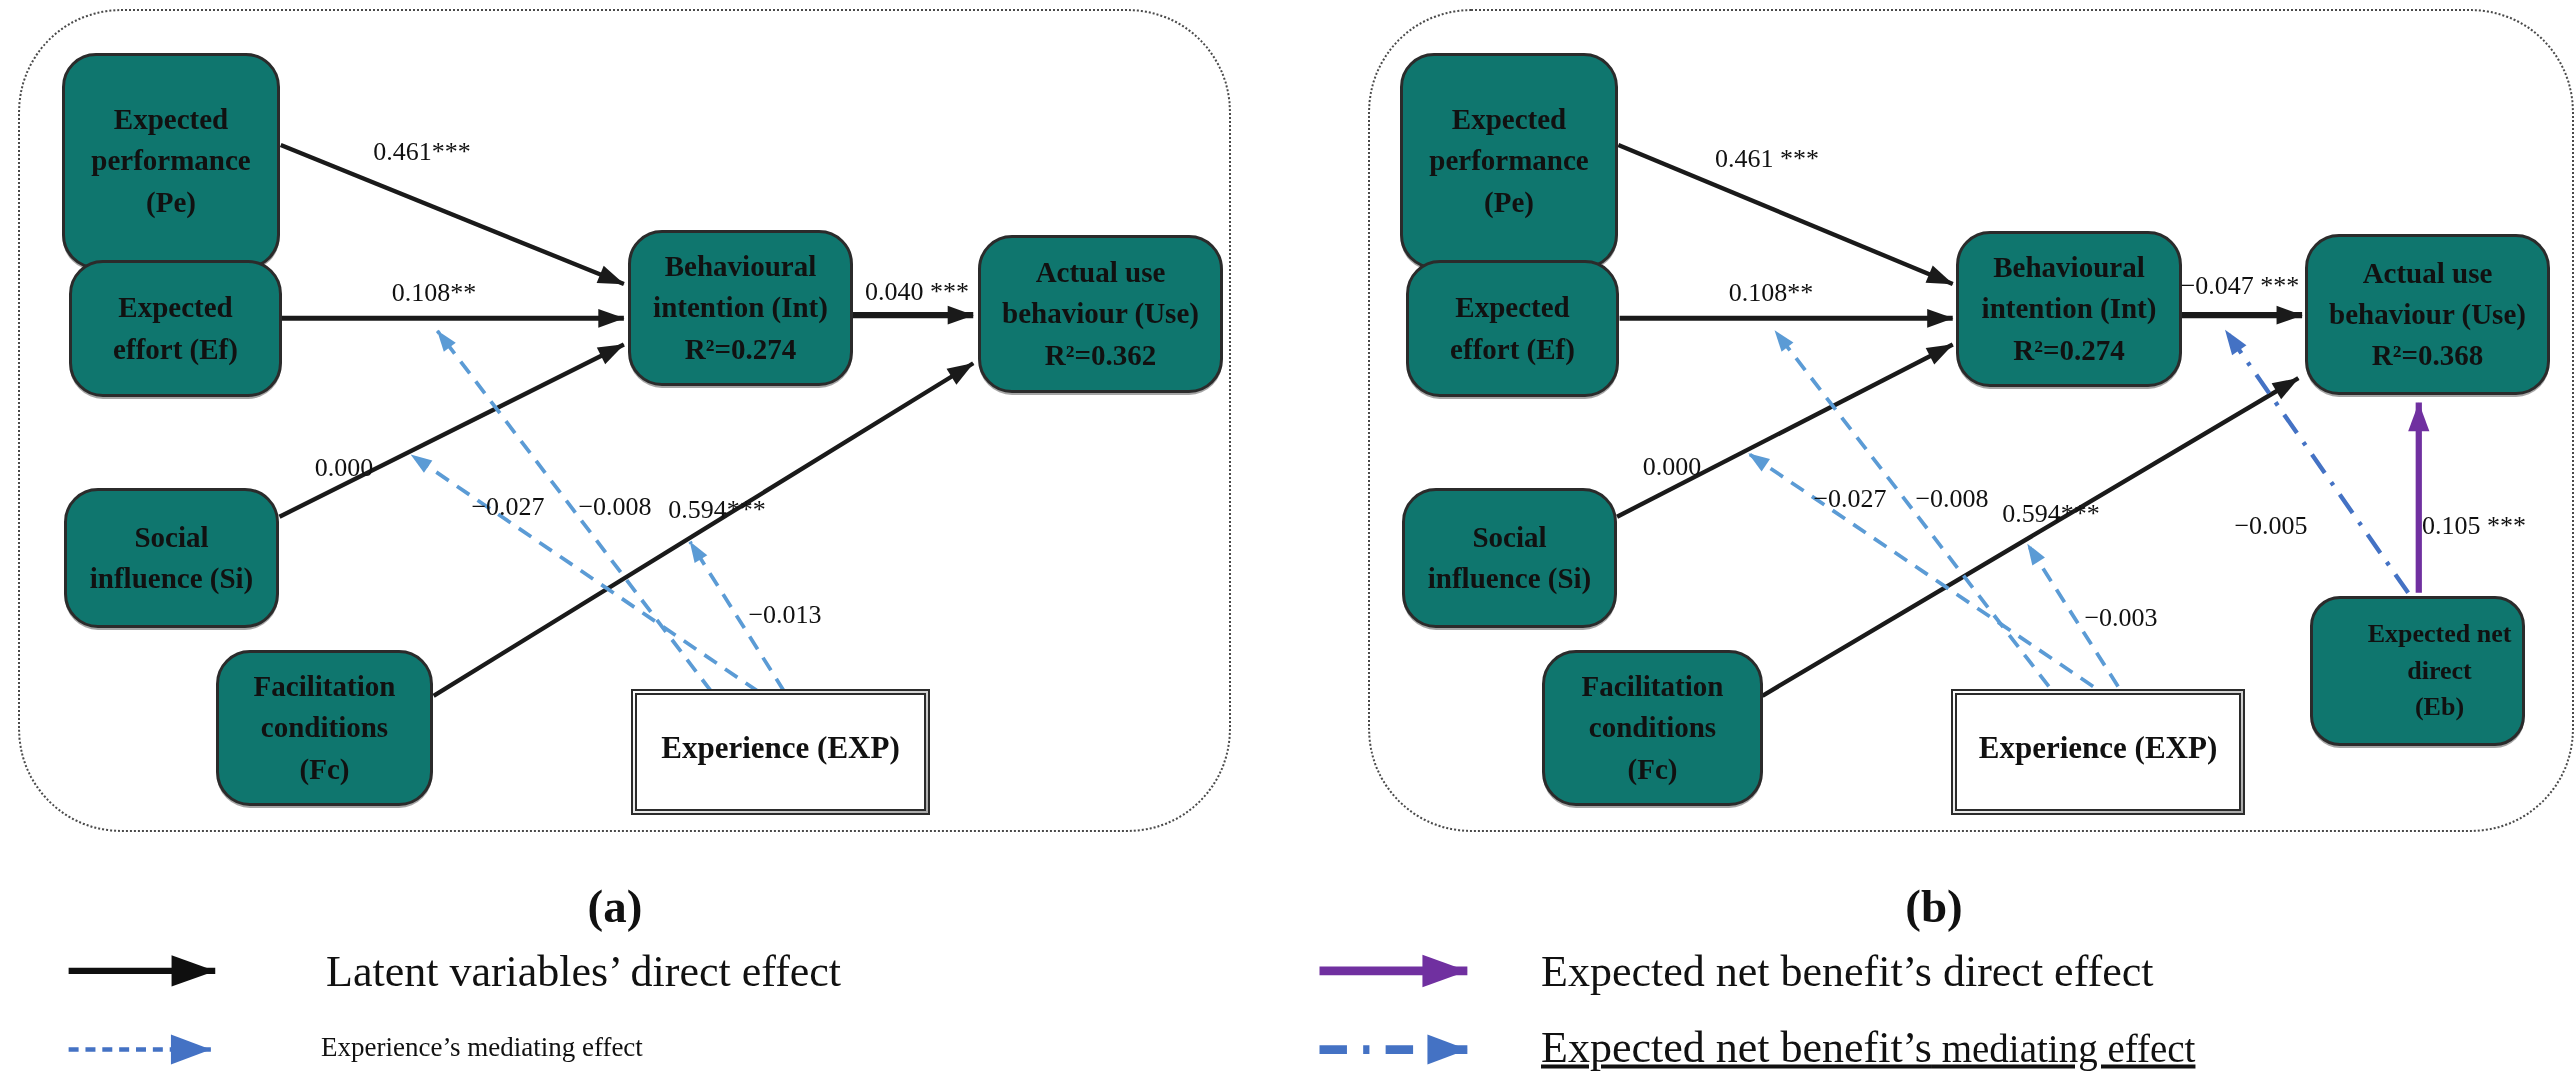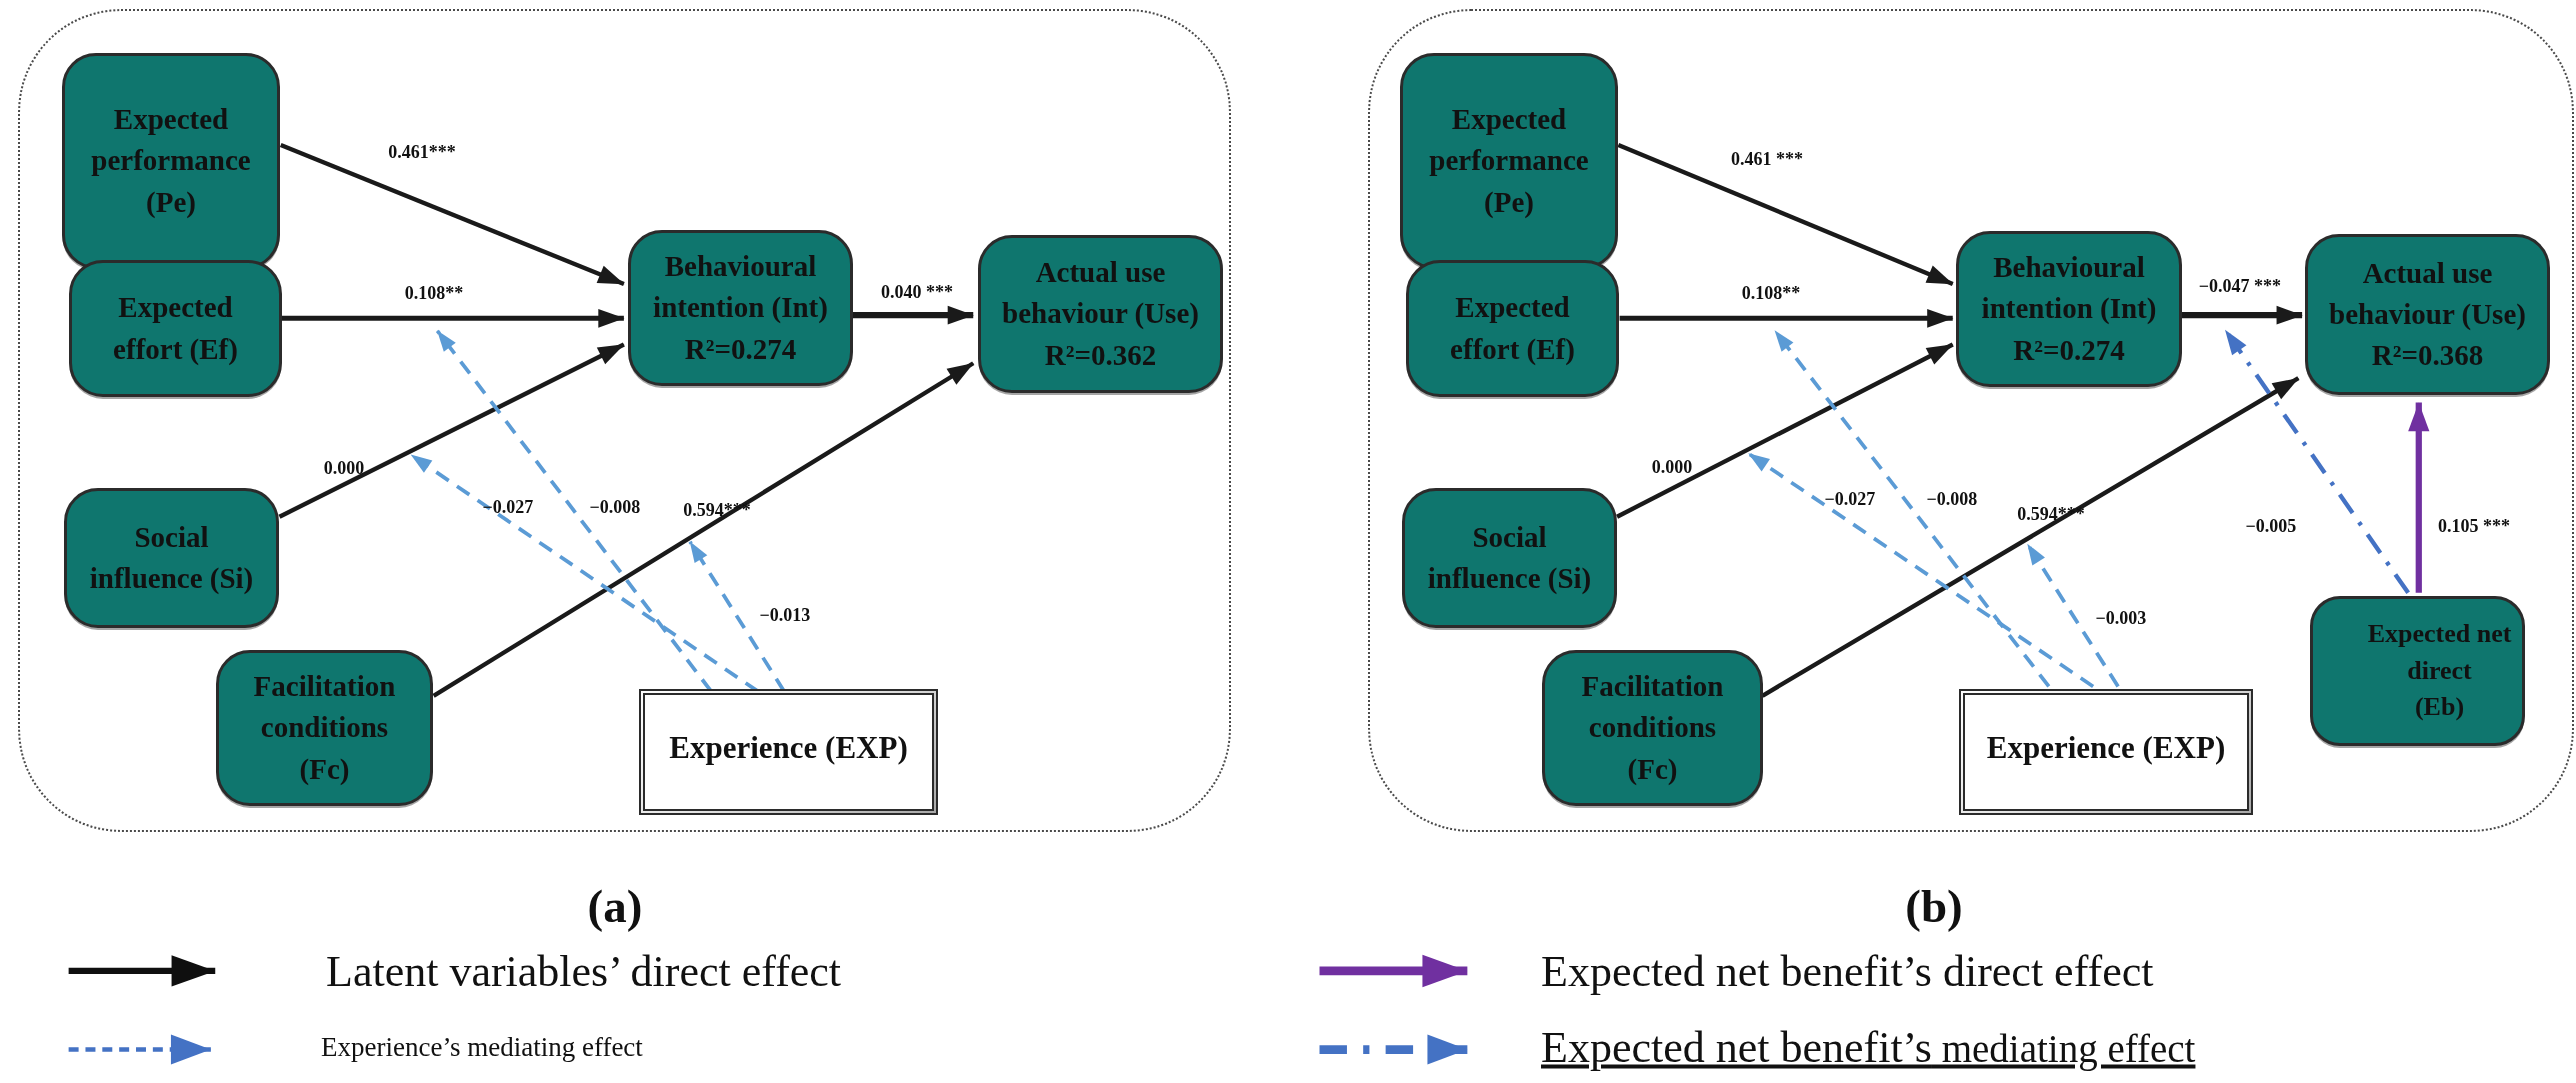--- a/index.html
+++ b/index.html
@@ -7,25 +7,25 @@
        font-family:"Liberation Serif","DejaVu Serif",serif;color:#111;}
   .panel{position:absolute;border:2.5px dotted #4a4a4a;border-radius:103px;background:transparent;z-index:1;}
   .overlay{position:absolute;left:0;top:0;width:2576px;height:1084px;z-index:2;pointer-events:none;}
   .box{position:absolute;background:#0f766e;border:3.1px solid #2b2b2b;border-radius:34px;
        display:flex;flex-direction:column;align-items:center;justify-content:center;
        text-align:center;font-weight:bold;z-index:3;box-sizing:border-box;
        box-shadow:0 2.5px 0 -0.6px rgba(55,55,55,.45);}
   .bl{display:block;font-size:29px;line-height:1.42;white-space:nowrap;}
   .bl-sm{font-size:26px;line-height:1.42;white-space:nowrap;margin-left:44px;}
   .exp-box{position:absolute;border:2.5px solid #2b2b2b;padding:2px;box-sizing:border-box;
-       background:linear-gradient(145deg,#fdfdfd 0%,#e6e6e6 45%,#a9a9a9 100%);z-index:3;margin-left:8px;}
+       background:linear-gradient(145deg,#fdfdfd 0%,#e6e6e6 45%,#a9a9a9 100%);z-index:3;}
   .exp-frame{width:100%;height:100%;border:2.5px solid #2b2b2b;background:#fff;box-sizing:border-box;
        display:flex;align-items:center;justify-content:center;}
   .exp-text{font-size:31px;font-weight:bold;margin-bottom:8.7px;white-space:nowrap;}
-  .coef{position:absolute;transform:translate(-50%,-50%);font-weight:bold;font-size:18px;
+  .coef{position:absolute;transform:translate(-50%,-50%);font-weight:normal;font-size:26px;
        white-space:nowrap;z-index:4;}
   .cap{position:absolute;transform:translate(-50%,-50%);font-size:47px;font-weight:bold;z-index:4;}
   .lg{position:absolute;transform:translateY(-50%);white-space:nowrap;z-index:4;}
   .lg-1{font-size:44px;}
   .lg-2{font-size:27px;font-family:Liberation Serif, serif;}
   .lg-sm{font-size:39px;}
 </style>
 </head>
 <body>
 

